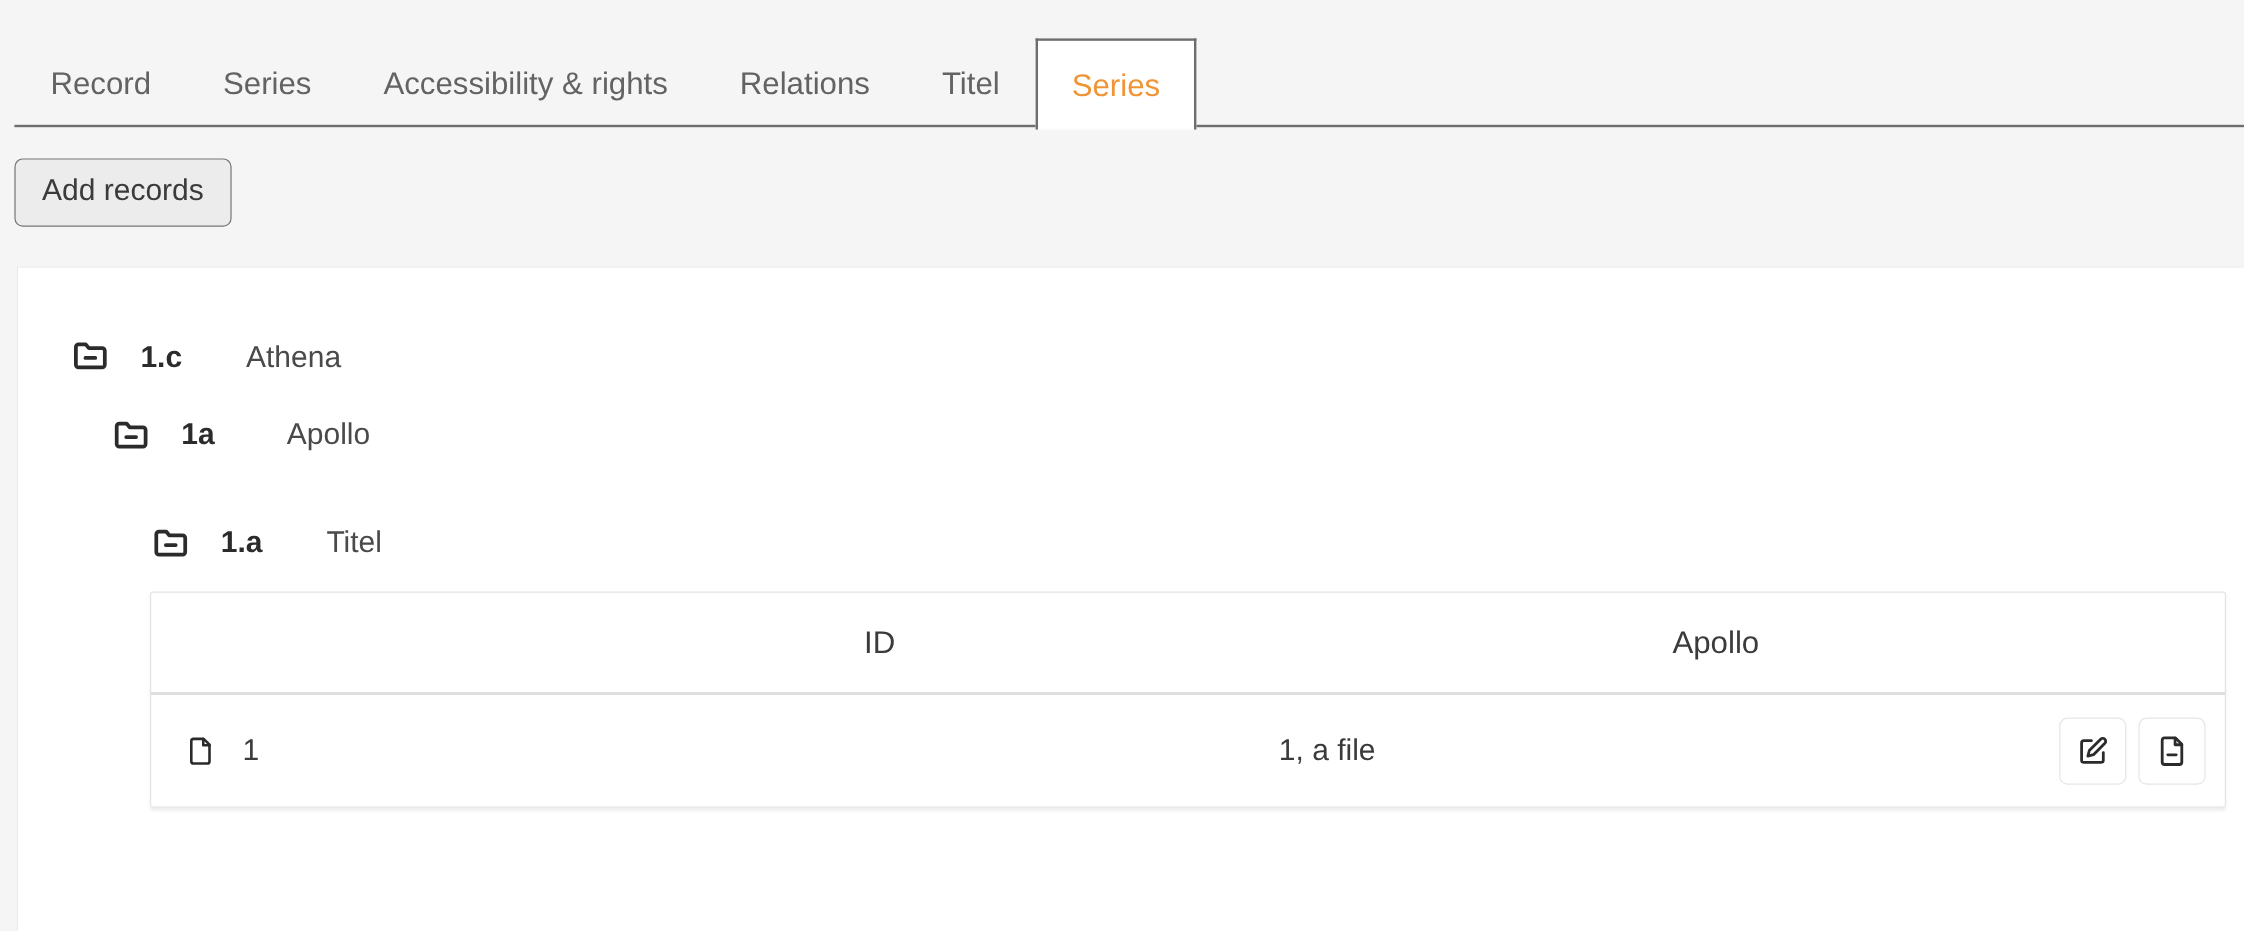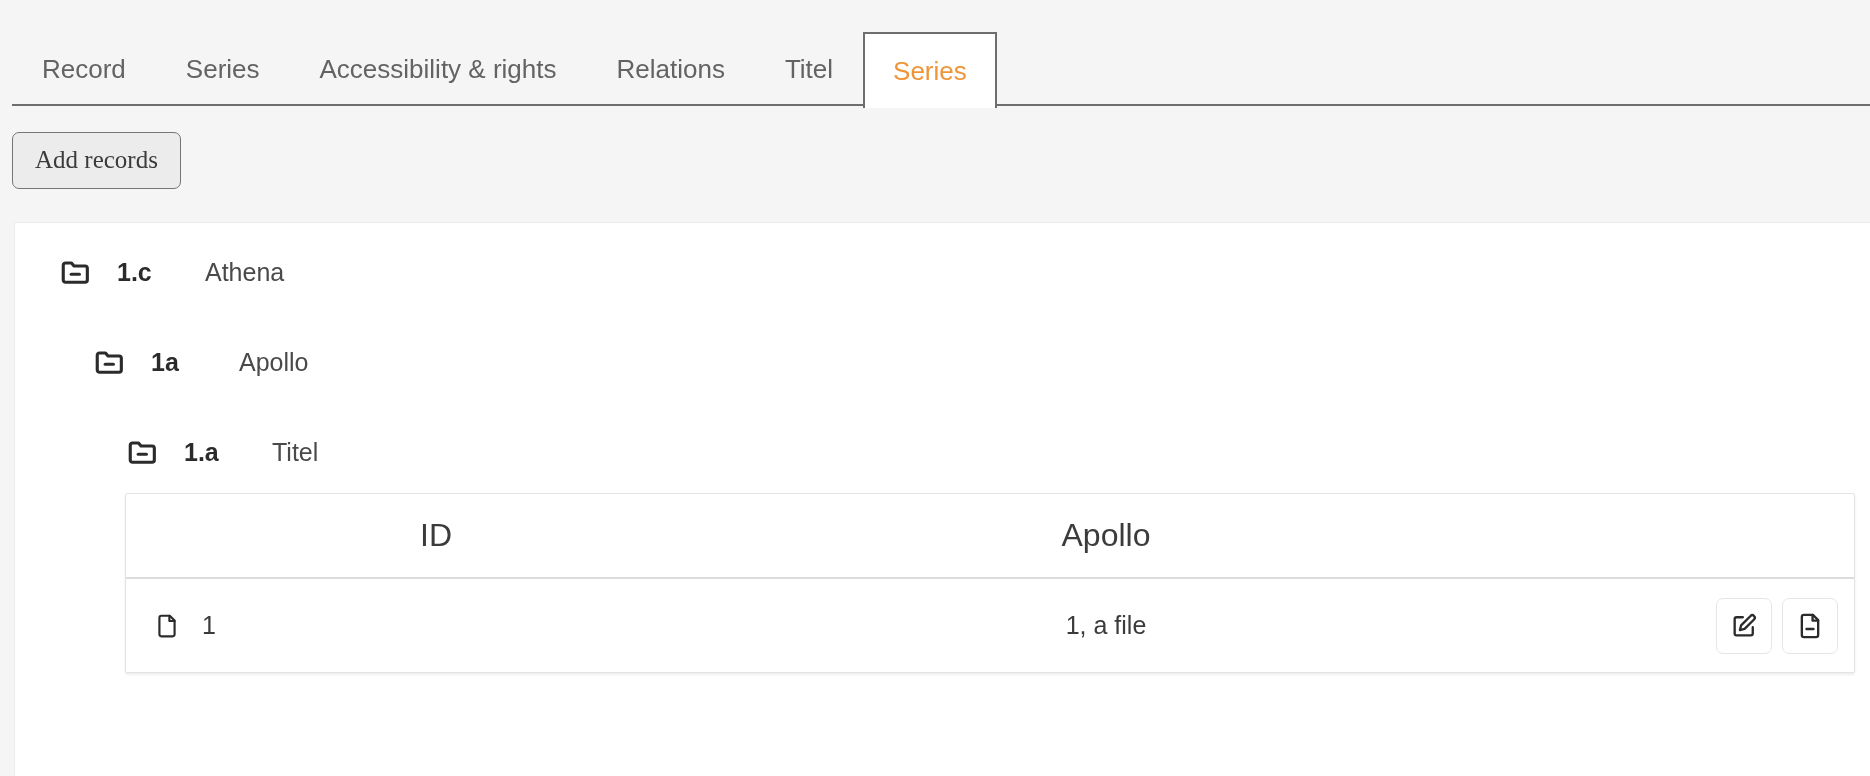--- a/index.html
+++ b/index.html
@@ -64,21 +64,21 @@
   }
 
   
   .toolbar {
     height: 116px;
     background: #f5f5f5;
     padding: 26px 0 0 12px;
   }
   .btn-add {
     display: inline-block;
-    font-family: Liberation Serif, serif;
+    font-family: Liberation Sans, sans-serif;
     font-size: 25px;
     line-height: 1;
     color: #3b3b3b;
     background: #ececec;
     border: 1.5px solid #767676;
     border-radius: 7px;
     padding: 14px 22px 16px 22px;
     cursor: pointer;
   }
 
@@ -93,21 +93,21 @@
     overflow: hidden;
   }
 
   
   .tree-row {
     display: flex;
     align-items: center;
     height: 90px;
     padding-top: 8px;
   }
-  .tree-row.lvl0 { padding-left: 44px; }
+  .tree-row.lvl0 { padding-left: 44px; align-items: flex-end; }
   .tree-row.lvl1 { padding-left: 78px; }
   .tree-row.lvl2 { padding-left: 111px; }
 
   .folder-icon {
     width: 34px;
     height: 34px;
     flex: 0 0 34px;
     display: block;
     cursor: pointer;
   }
@@ -133,25 +133,25 @@
     border-radius: 2px;
     box-shadow: 0 2px 3px rgba(0,0,0,0.07);
   }
   table {
     width: 100%;
     border-collapse: collapse;
     table-layout: fixed;
   }
   thead th {
     font-weight: normal;
-    font-size: 32px;
+    font-size: 26px;
     color: #3b3b3b;
     height: 84px;
     border-bottom: 2px solid #dcdcdc;
-    text-align: center;
+    text-align: right;
     vertical-align: middle;
   }
   th.col-id { width: 620px; }
   th.col-titel { width: 720px; }
   th.col-actions { width: auto; }
 
   tbody td {
     height: 94px;
     font-size: 25px;
     color: #3b3b3b;

